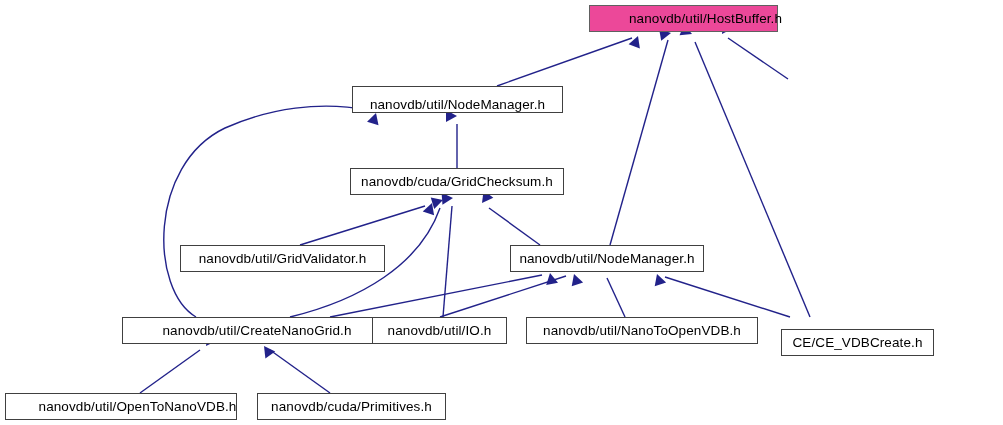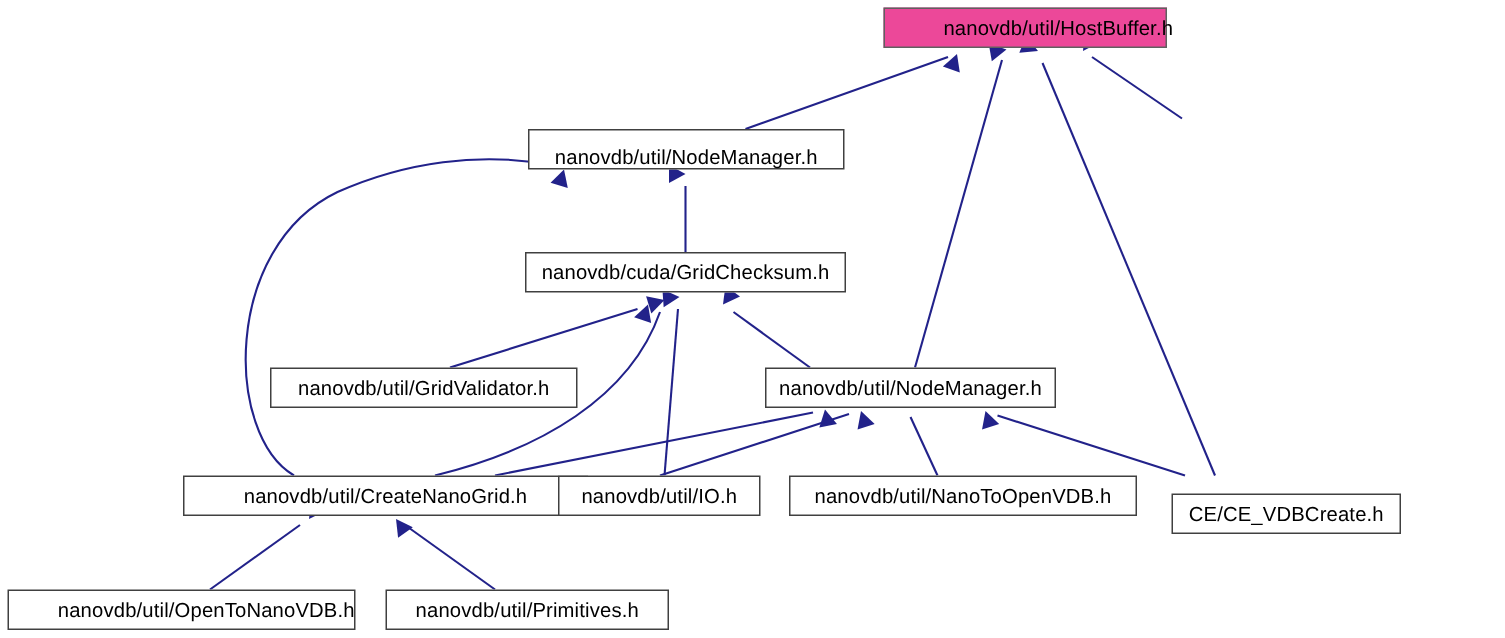--- a/index.html
+++ b/index.html
@@ -91,14 +91,14 @@
 <div class="node root" style="left: 589px; top: 5px; width: 189px; height: 27px;"><span class="node-label">nanovdb/util/HostBuffer.h</span></div>
     <div class="node" style="left: 352px; top: 86px; width: 211px; height: 27px; align-items: flex-end;"><span class="node-label">nanovdb/util/NodeManager.h</span></div>
     <div class="node" style="left: 350px; top: 168px; width: 214px; height: 27px;"><span class="node-label">nanovdb/cuda/GridChecksum.h</span></div>
     <div class="node" style="left: 180px; top: 245px; width: 205px; height: 27px;"><span class="node-label">nanovdb/util/GridValidator.h</span></div>
     <div class="node" style="left: 510px; top: 245px; width: 194px; height: 27px;"><span class="node-label">nanovdb/util/NodeManager.h</span></div>
     <div class="node" style="left: 122px; top: 317px; width: 270px; height: 27px;"><span class="node-label">nanovdb/util/CreateNanoGrid.h</span></div>
     <div class="node" style="left: 526px; top: 317px; width: 232px; height: 27px;"><span class="node-label">nanovdb/util/NanoToOpenVDB.h</span></div>
     <div class="node" style="left: 372px; top: 317px; width: 135px; height: 27px;"><span class="node-label">nanovdb/util/IO.h</span></div>
     <div class="node" style="left: 781px; top: 317px; width: 153px; height: 27px; margin-top: 12px;"><span class="node-label">CE/CE_VDBCreate.h</span></div>
     <div class="node" style="left: 5px; top: 393px; width: 232px; height: 27px; padding-left: 33px;"><span class="node-label">nanovdb/util/OpenToNanoVDB.h</span></div>
-    <div class="node" style="left: 257px; top: 393px; width: 189px; height: 27px;"><span class="node-label">nanovdb/util/Primitives.h</span></div>
+    <div class="node" style="left: 257px; top: 393px; width: 189px; height: 27px;"><span class="node-label">nanovdb/cuda/Primitives.h</span></div>
   </div>
 
 </body></html>

